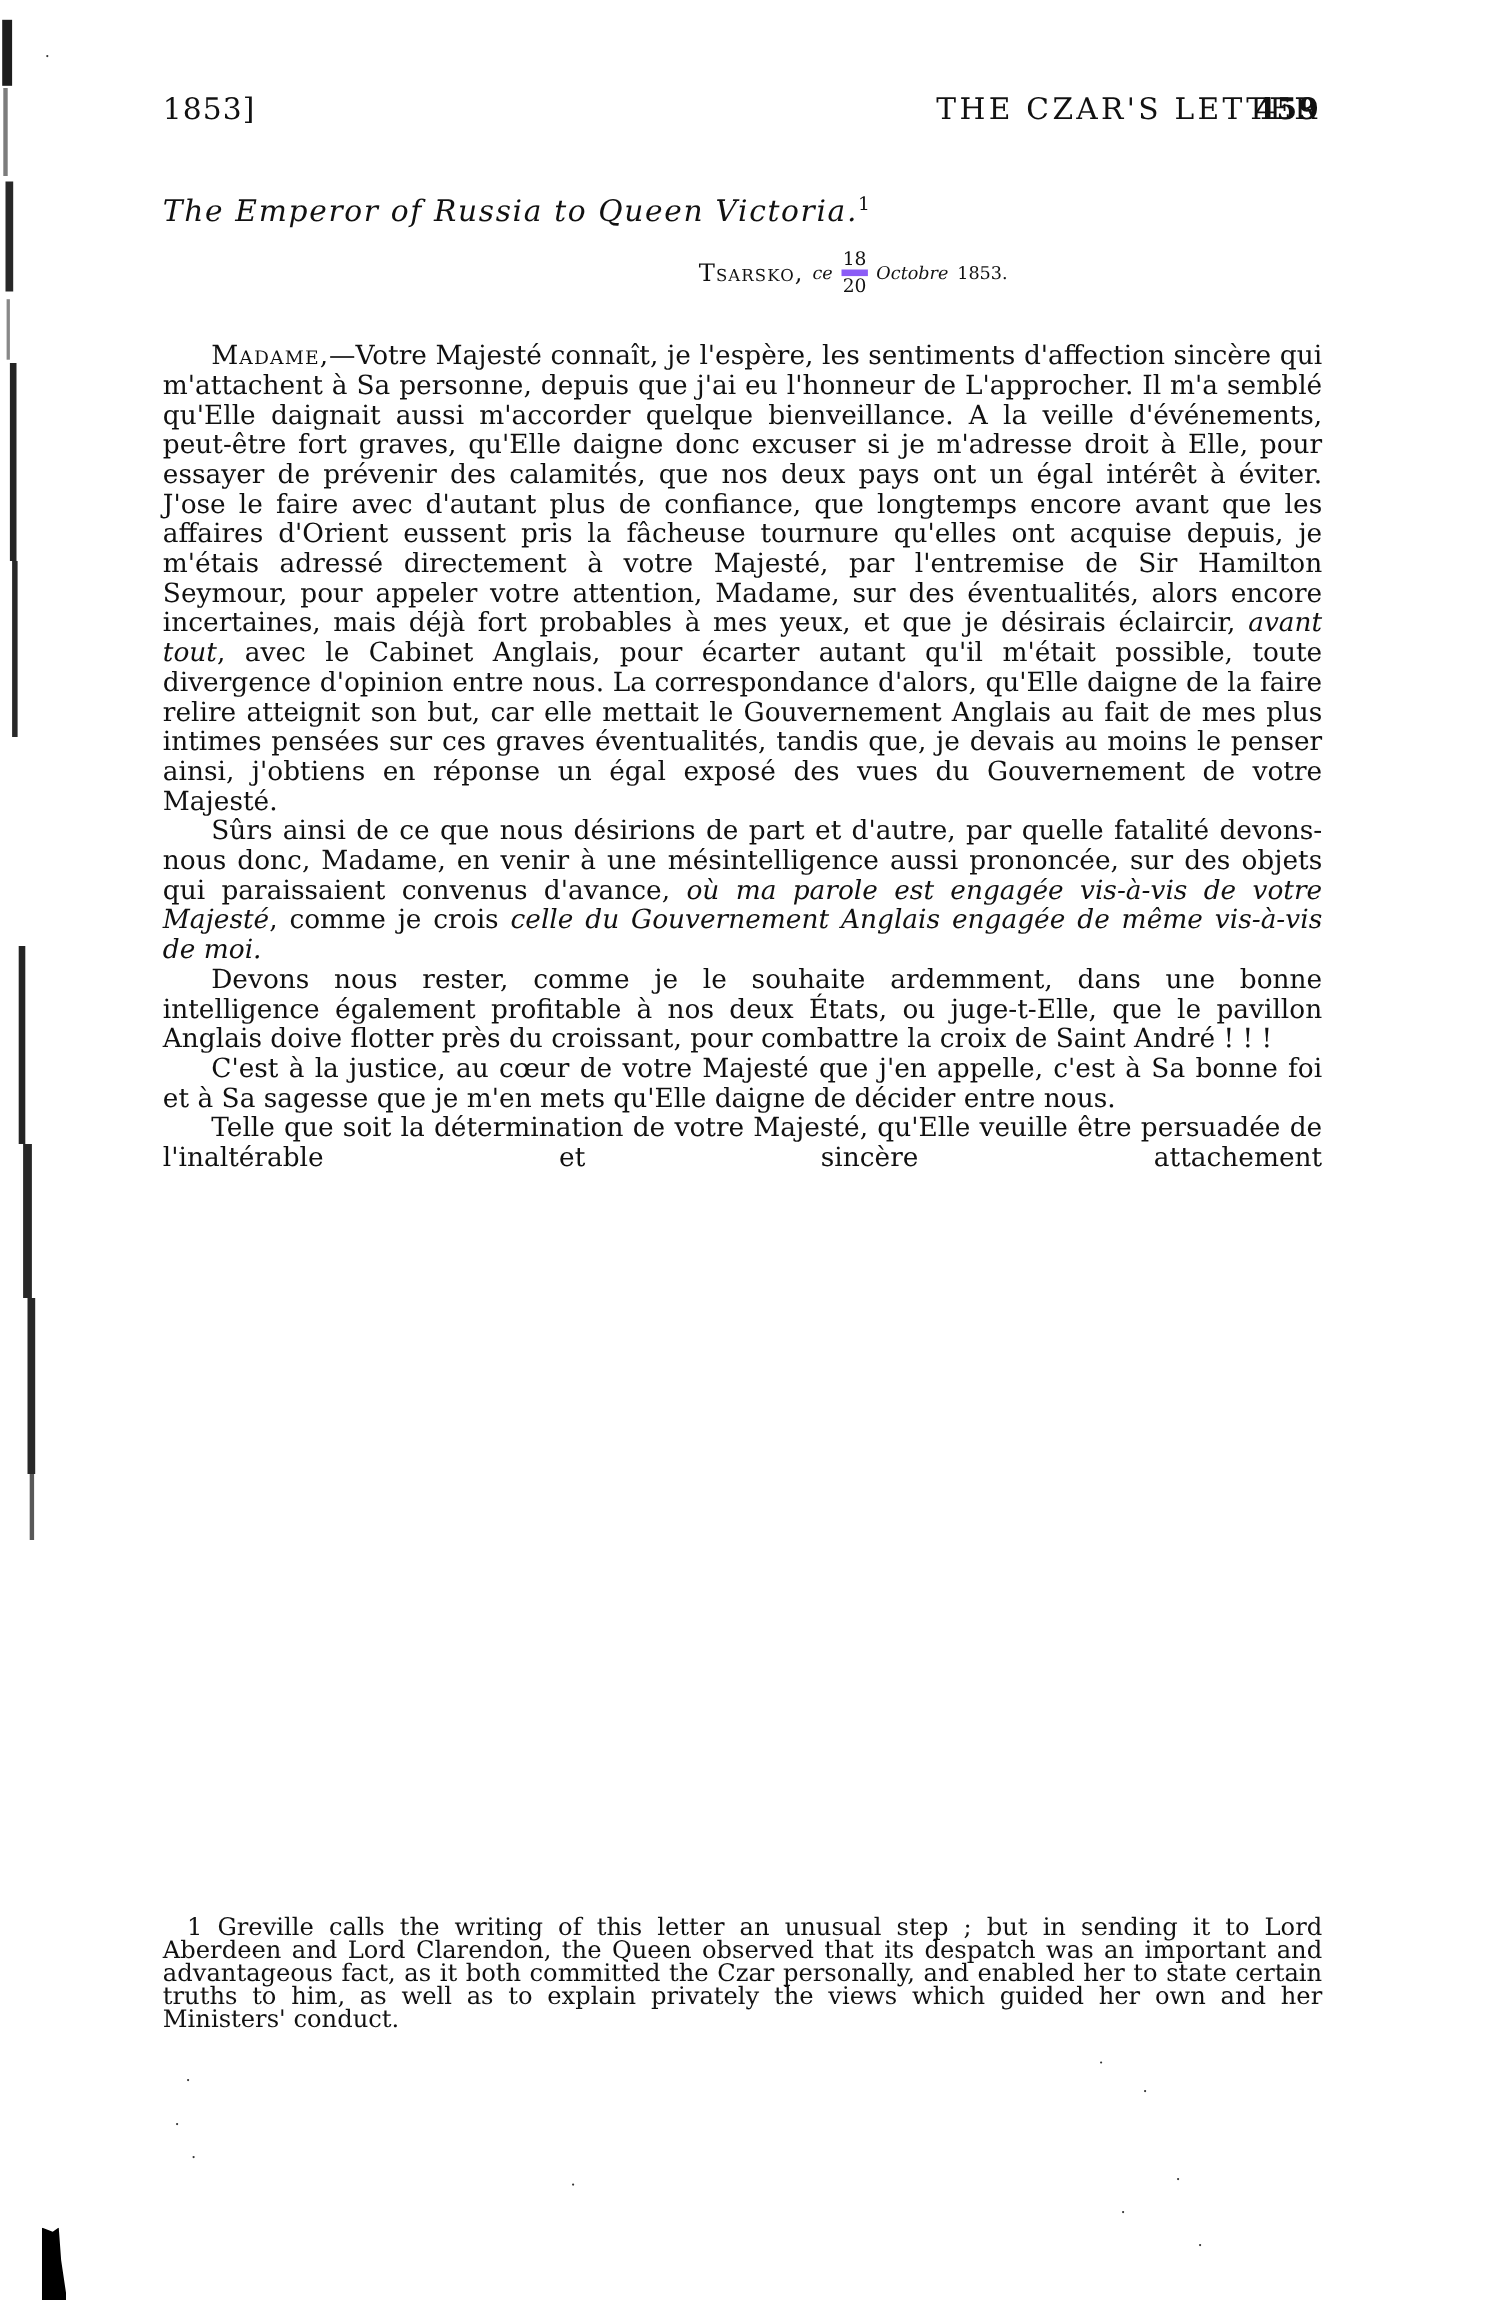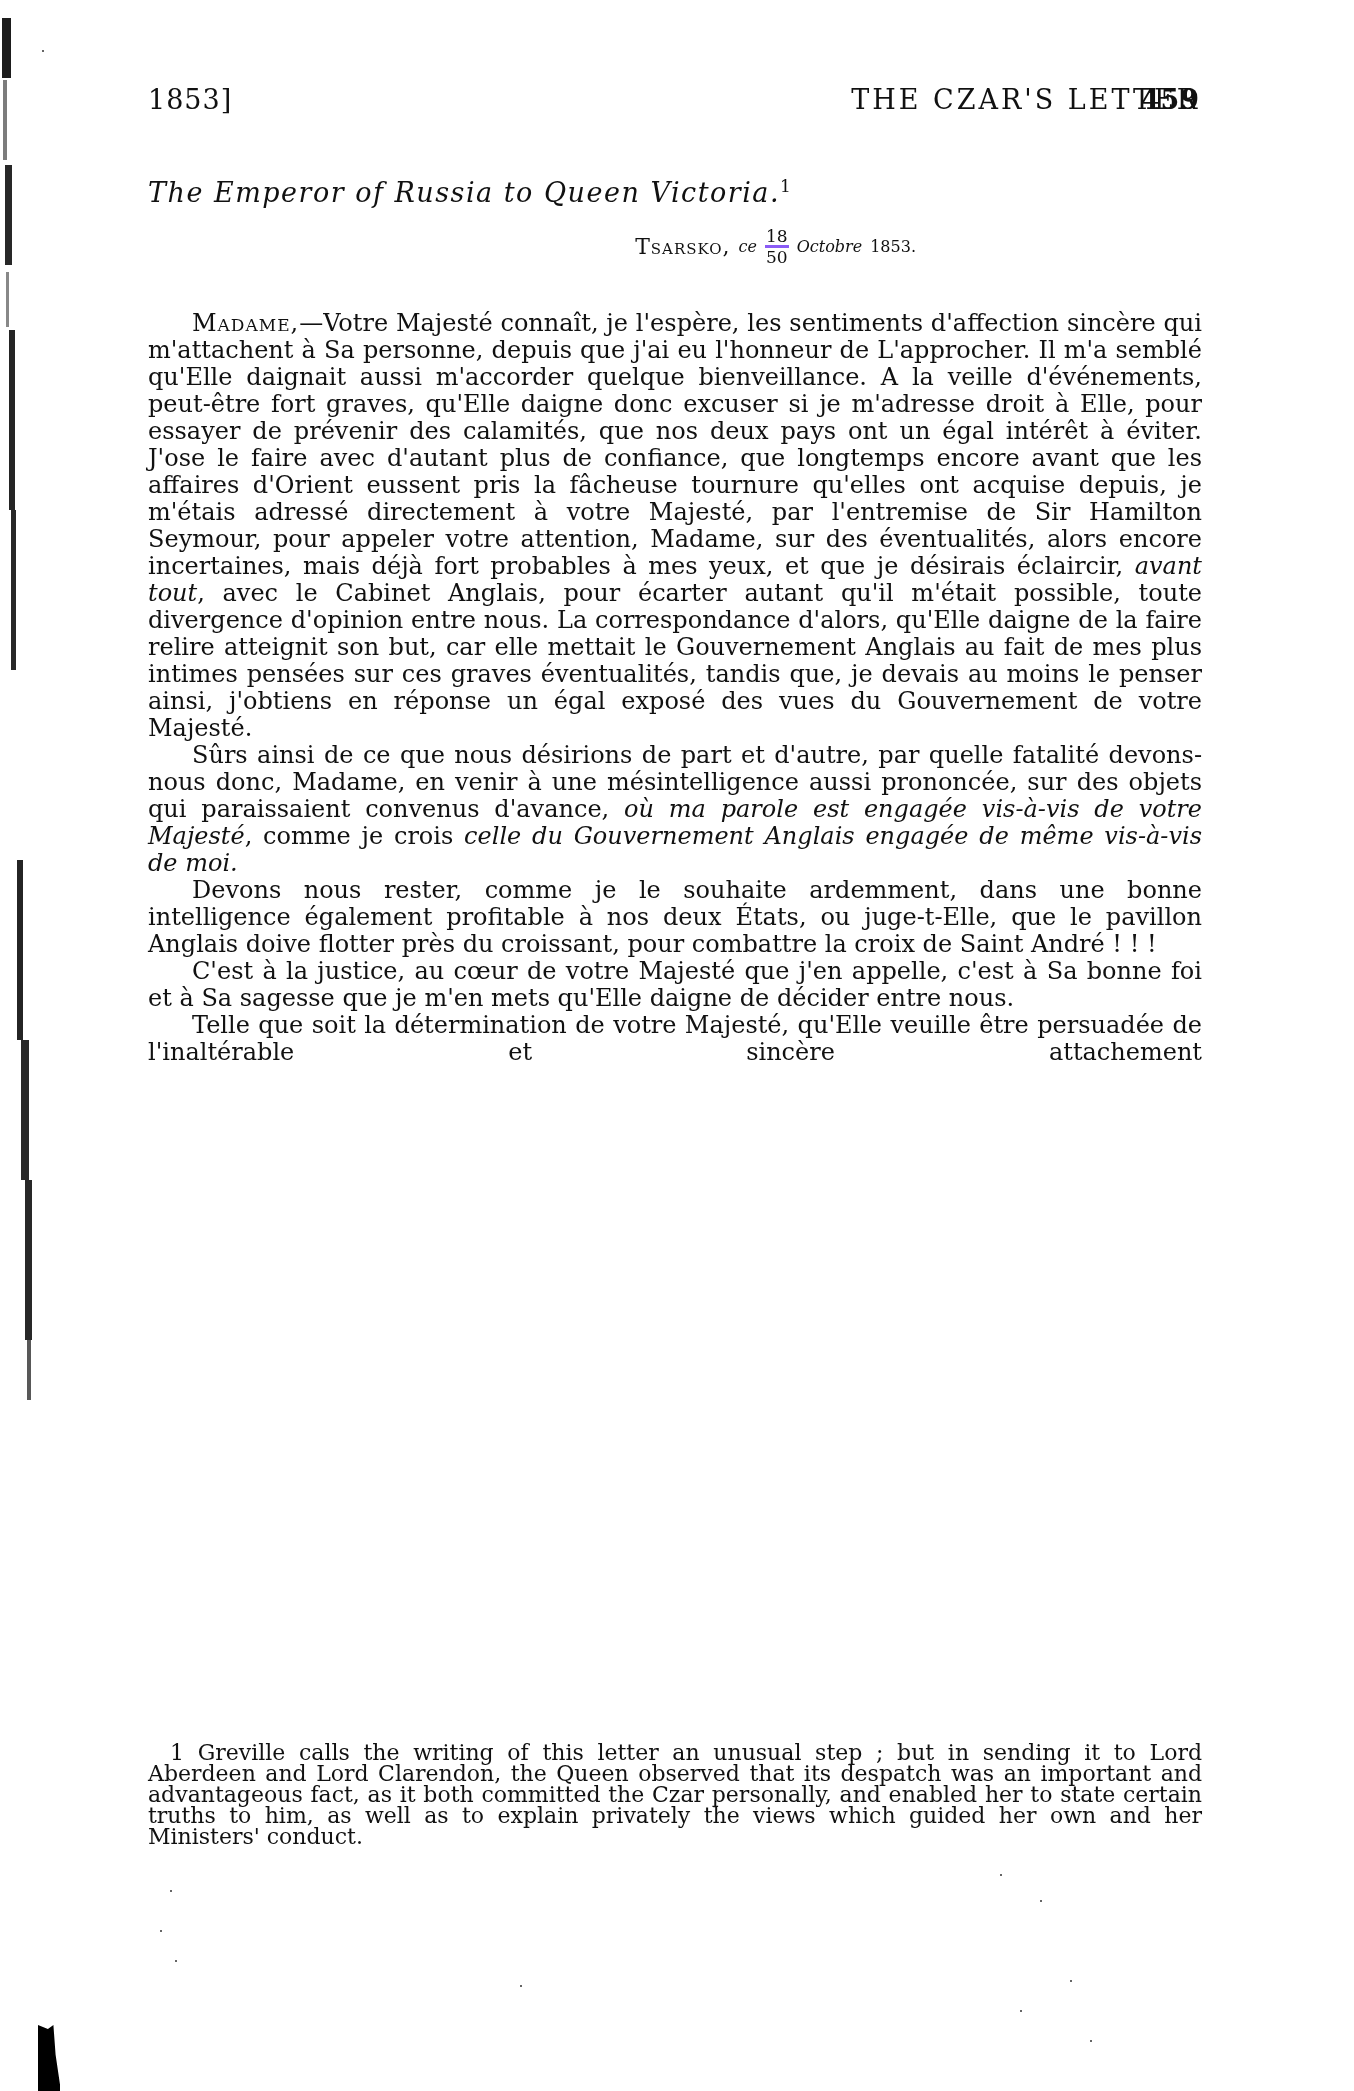--- a/index.html
+++ b/index.html
@@ -102,21 +102,21 @@
     }
     .place { font-variant: small-caps; letter-spacing: 1px; font-size: 22px; }
     .dl-ital { font-style: italic; }
     .frac {
       display: inline-flex;
       flex-direction: column;
       align-items: center;
       line-height: 18px;
       font-size: 17px;
     }
-    .frac .num { border-bottom: 3px solid #8b5cf6; padding: 0 1px; }
+    .frac .num { border-bottom: 6px solid #8b5cf6; padding: 0 1px; }
 
     
     .body-text {
       position: absolute;
       left: 148px;
       top: 310px;
       width: 1054px;
       font-size: 24px;
       line-height: 27px;
     }
@@ -176,21 +176,21 @@
 
   <div class="letter-heading">
     <span>The Emperor of Russia to Queen Victoria.</span><sup>1</sup>
   </div>
 
   <div class="dateline">
     <span class="place">Tsarsko,</span>
     <span class="dl-ital">ce</span>
     <span class="frac">
       <span class="num">18</span>
-      <span class="den">50</span>
+      <span class="den">20</span>
     </span>
     <span class="dl-ital">Octobre</span>
     <span>1853.</span>
   </div>
 
   <div class="body-text">
     <p><span class="sc">Madame,</span><span>—Votre Majesté connaît, je l'espère, les sentiments d'affection sincère qui m'attachent à Sa personne, depuis que j'ai eu l'honneur de L'approcher.  Il m'a semblé qu'Elle daignait aussi m'accorder quelque bienveillance.  A la veille d'événements, peut-être fort graves, qu'Elle daigne donc ex­cuser si je m'adresse droit à Elle, pour essayer de prévenir des calamités, que nos deux pays ont un égal intérêt à éviter.  J'ose le faire avec d'autant plus de confiance, que longtemps encore avant que les affaires d'Orient eussent pris la fâcheuse tournure qu'elles ont acquise depuis, je m'étais adressé directement à votre Majesté, par l'entremise de Sir Hamilton Seymour, pour appeler votre attention, Madame, sur des éventualités, alors encore incertaines, mais déjà fort probables à mes yeux, et que je désirais éclaircir, </span><span class="it">avant tout</span><span>, avec le Cabinet Anglais, pour écarter autant qu'il m'était possible, toute divergence d'opinion entre nous.  La correspondance d'alors, qu'Elle daigne de la faire relire atteignit son but, car elle mettait le Gouvernement Anglais au fait de mes plus intimes pensées sur ces graves éven­tualités, tandis que, je devais au moins le penser ainsi, j'obtiens en réponse un égal exposé des vues du Gouvernement de votre Majesté.</span></p>
     <p><span>Sûrs ainsi de ce que nous désirions de part et d'autre, par quelle fatalité devons-nous donc, Madame, en venir à une mésintelligence aussi prononcée, sur des objets qui paraissaient convenus d'avance, </span><span class="it">où ma parole est engagée vis-à-vis de votre Majesté</span><span>, comme je crois </span><span class="it">celle du Gouvernement Anglais engagée de même vis-à-vis de moi.</span></p>
     <p><span>Devons nous rester, comme je le souhaite ardemment, dans une bonne intelligence également profitable à nos deux États, ou juge-t-Elle, que le pavillon Anglais doive flotter près du croissant, pour combattre la croix de Saint André ! ! !</span></p>
     <p><span>C'est à la justice, au cœur de votre Majesté que j'en appelle, c'est à Sa bonne foi et à Sa sagesse que je m'en mets qu'Elle daigne de décider entre nous.</span></p>

